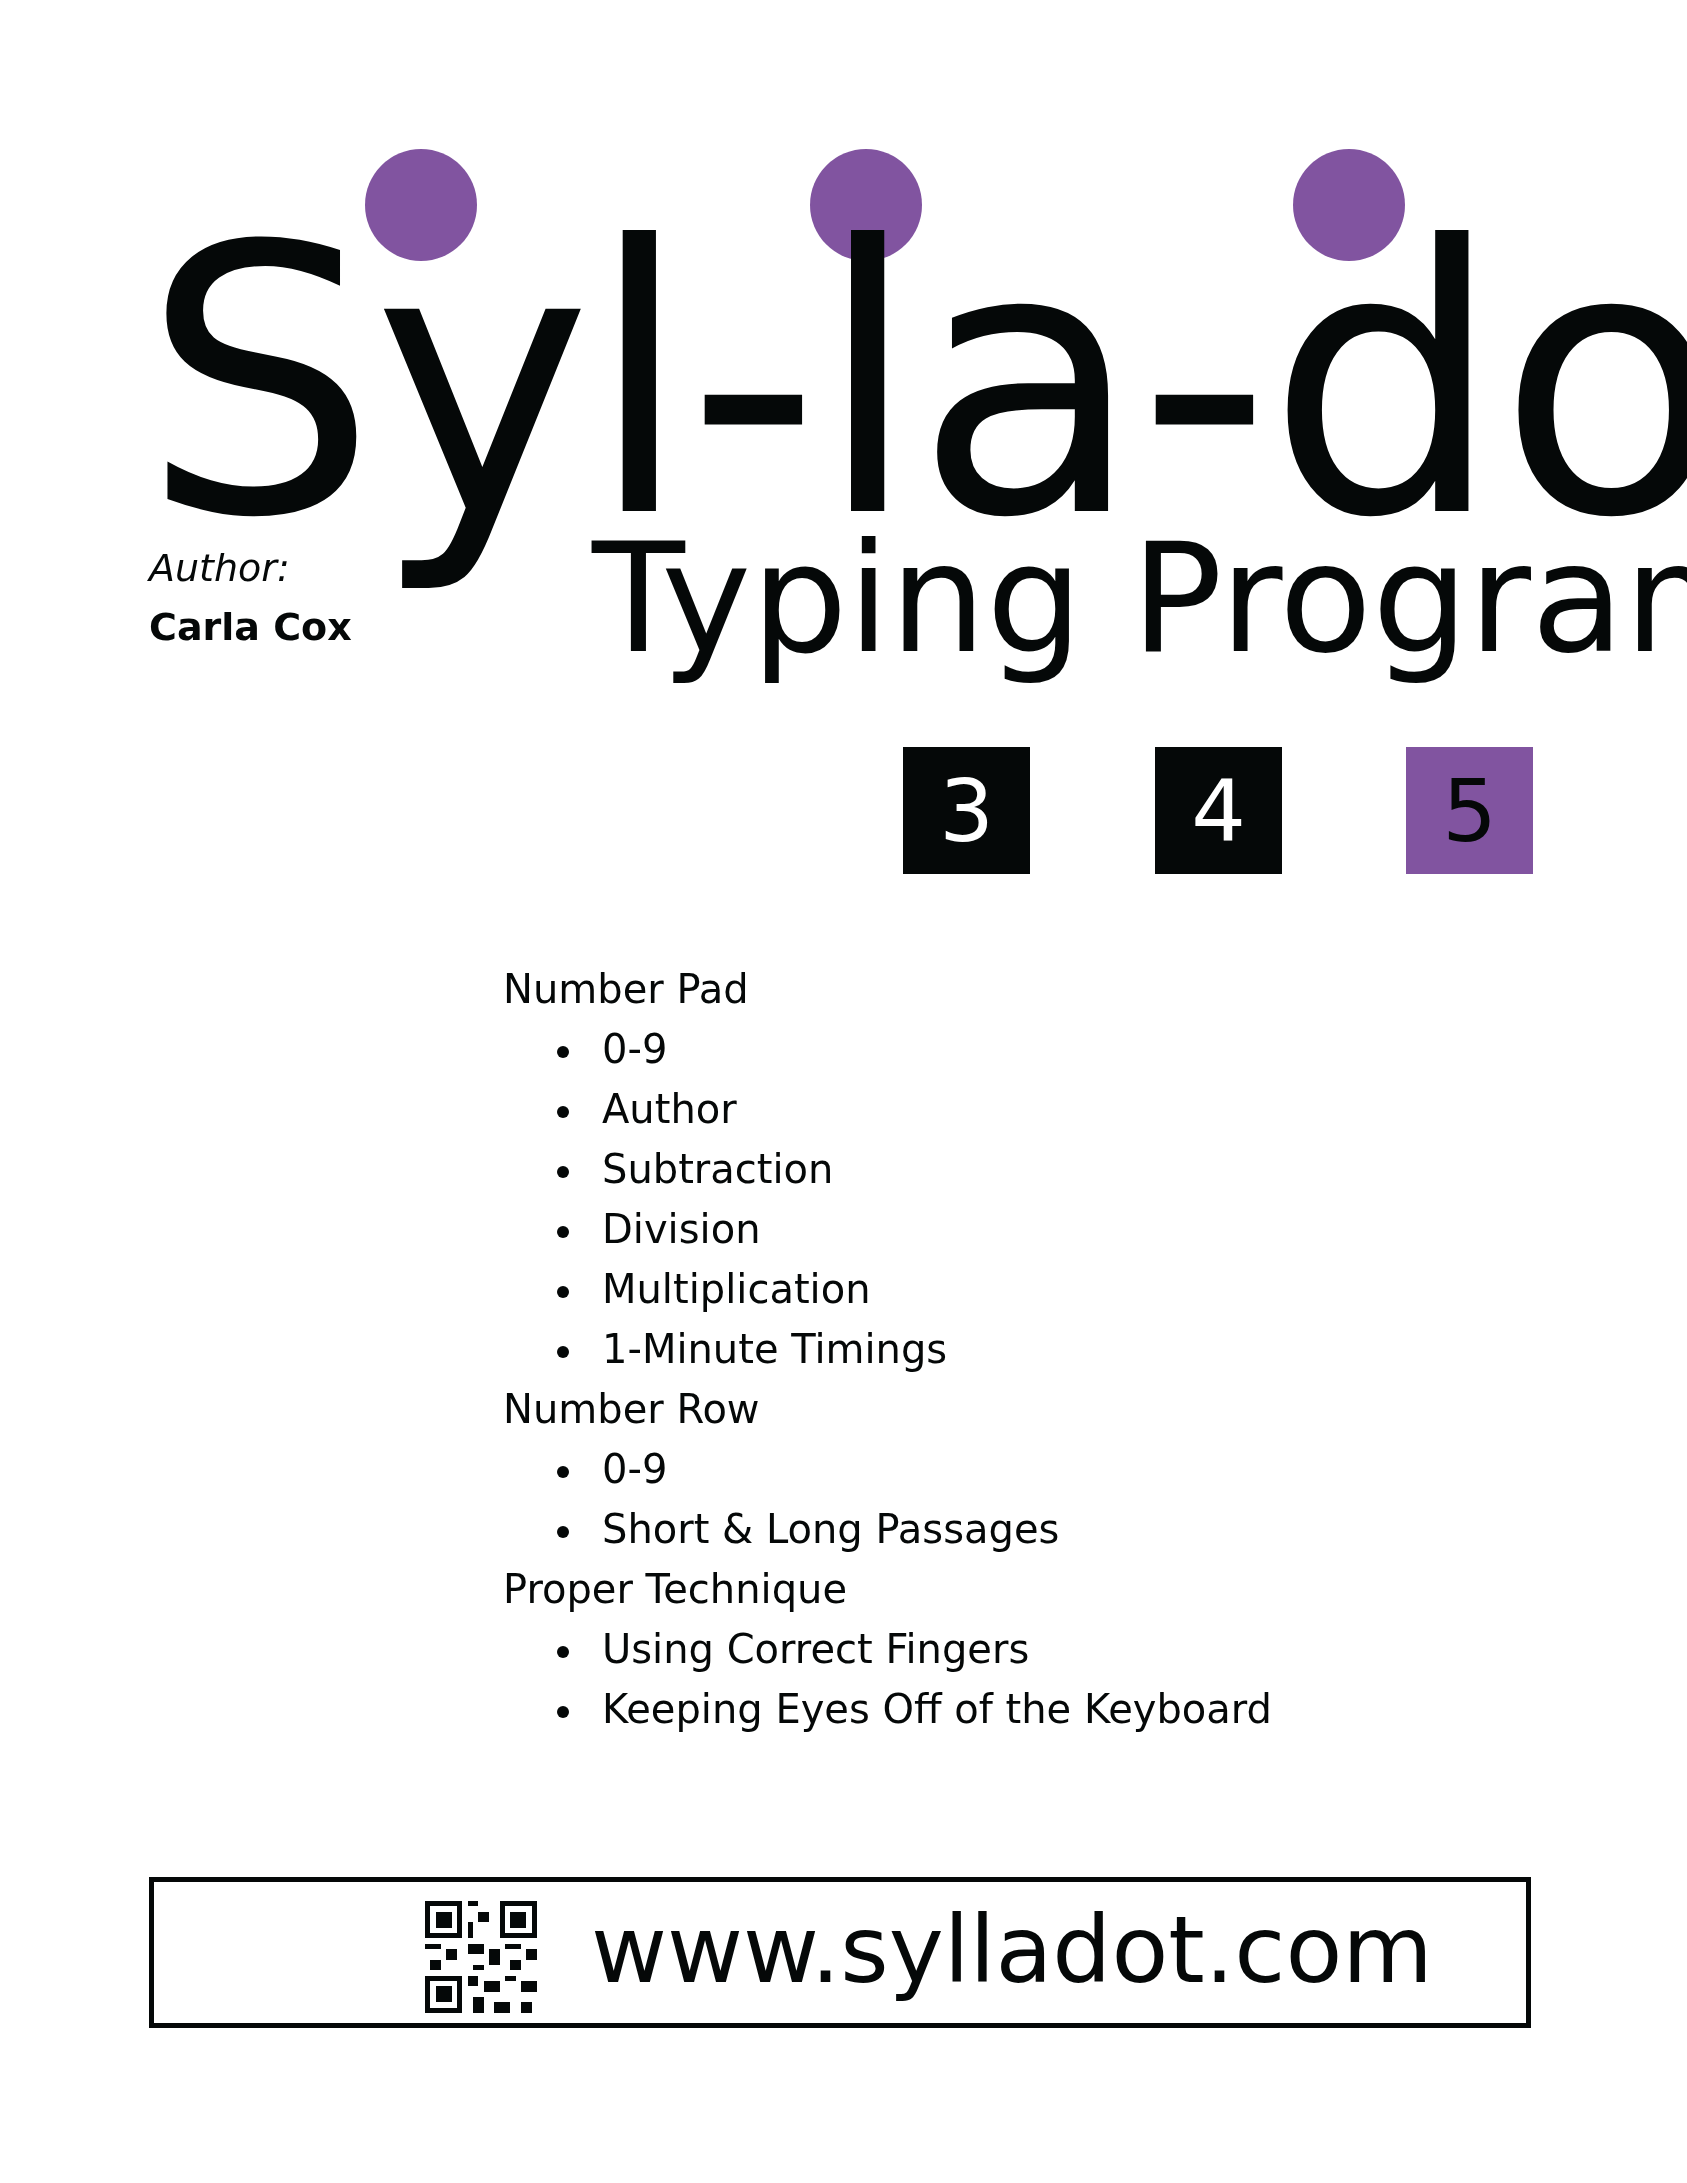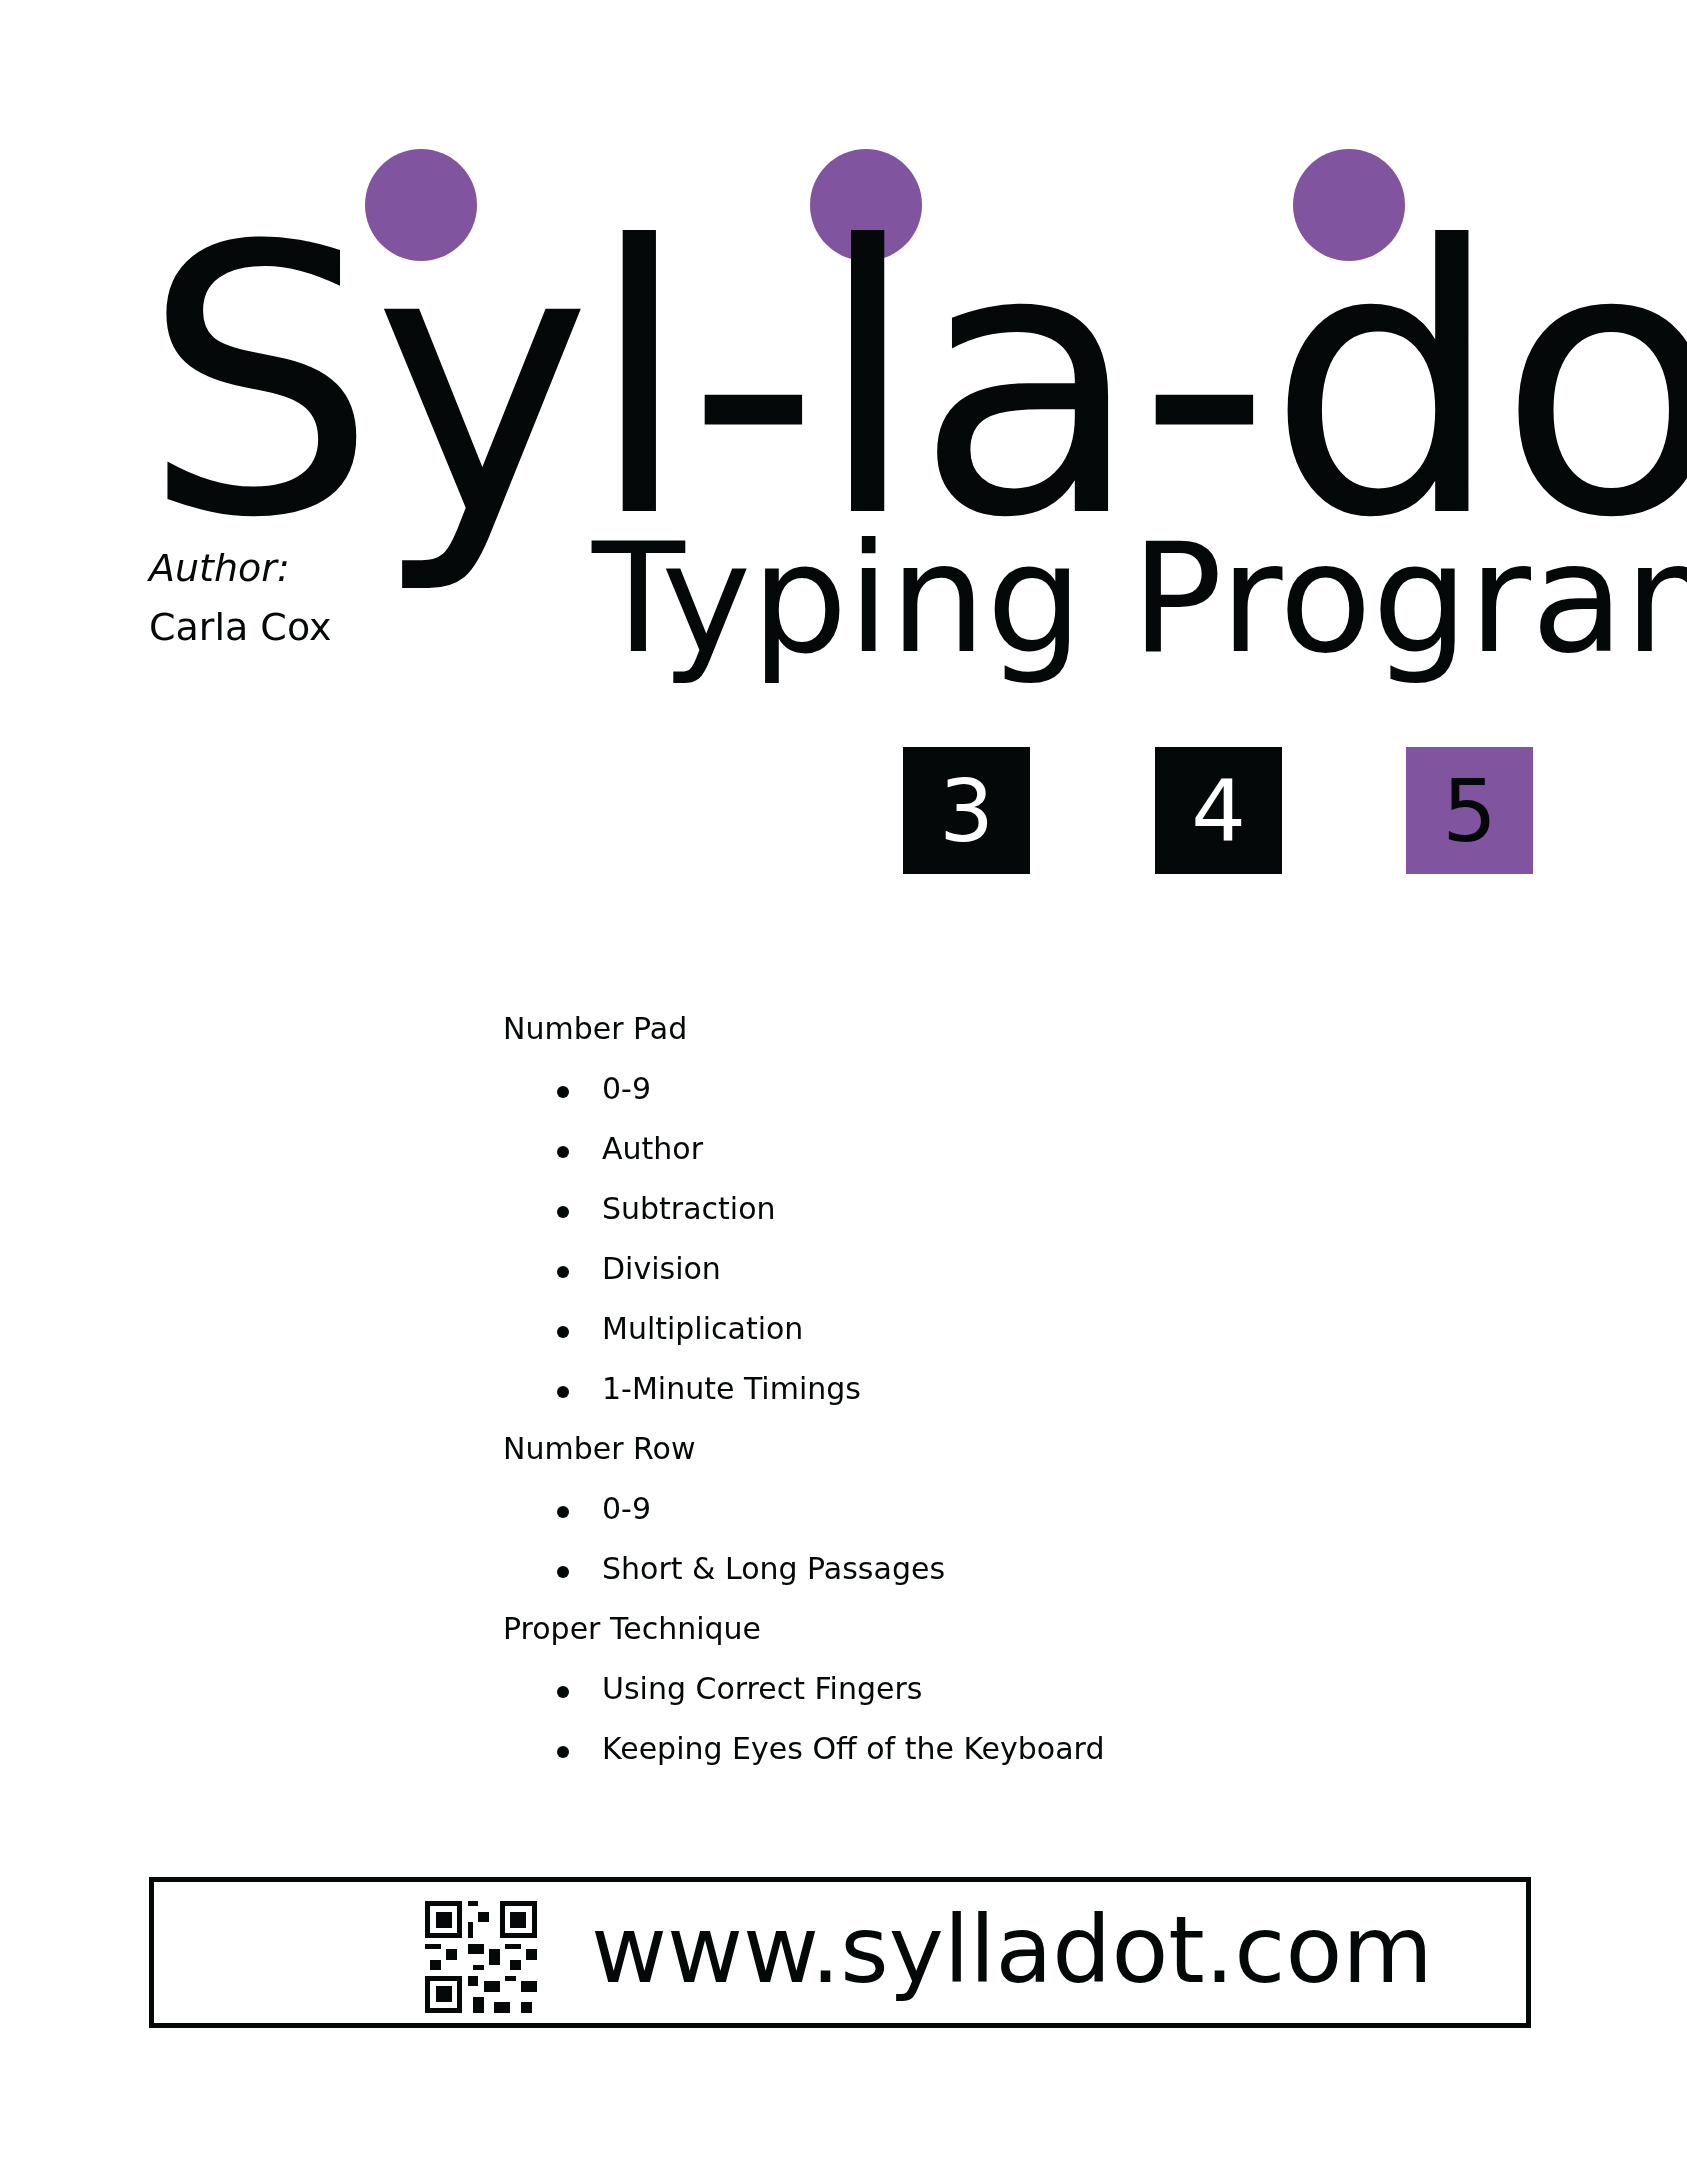--- a/index.html
+++ b/index.html
@@ -1,23 +1,23 @@
 <!DOCTYPE html>
 <html style="font-size:10.6px"><head>
 <meta charset="utf-8">
 <style>
   html,body{margin:0;padding:0;background:#fff;}
   body{width:1687px;height:2183px;position:relative;overflow:hidden;font-family:"DejaVu Sans",sans-serif;color:#050808;}
   .dot{position:absolute;width:112px;height:112px;border-radius:50%;}
   .title{position:absolute;left:142px;top:198px;font-size:370px;line-height:1;letter-spacing:-4px;font-weight:400;white-space:nowrap;transform:scaleX(1.0);}
   .subtitle{position:absolute;left:592px;top:523px;font-size:152px;line-height:1;white-space:nowrap;}
   .author-label{position:absolute;left:149px;top:546px;font-size:38px;font-style:italic;}
-  .author-name{position:absolute;left:149px;top:605px;font-size:38px;font-weight:400;}
+  .author-name{position:absolute;left:149px;top:605px;font-size:38px;font-weight:700;}
   .grade{position:absolute;top:747px;width:127px;height:127px;display:flex;align-items:center;justify-content:center;font-size:86px;}
-  .list{position:absolute;left:503px;top:959px;font-size:30px;line-height:60px;margin-top:40px;}
+  .list{position:absolute;left:503px;top:959px;font-size:40px;line-height:60px;}
   .section{margin:0;}
   .item{padding-left:99px;position:relative;}
   .item::before{content:"";position:absolute;left:54px;top:26.5px;width:12px;height:12px;border-radius:50%;background:#050808;}
   .banner{position:absolute;left:149px;top:1877px;width:1382px;height:151px;border:5.3px solid #050808;box-sizing:border-box;}
   .qr{position:absolute;left:271px;top:18.5px;width:112px;height:112px;}
   .url{position:absolute;left:437px;top:13.2px;font-size:93px;line-height:1.2;font-weight:500;text-align:center;}
 </style>
 </head>
 <body>
 

